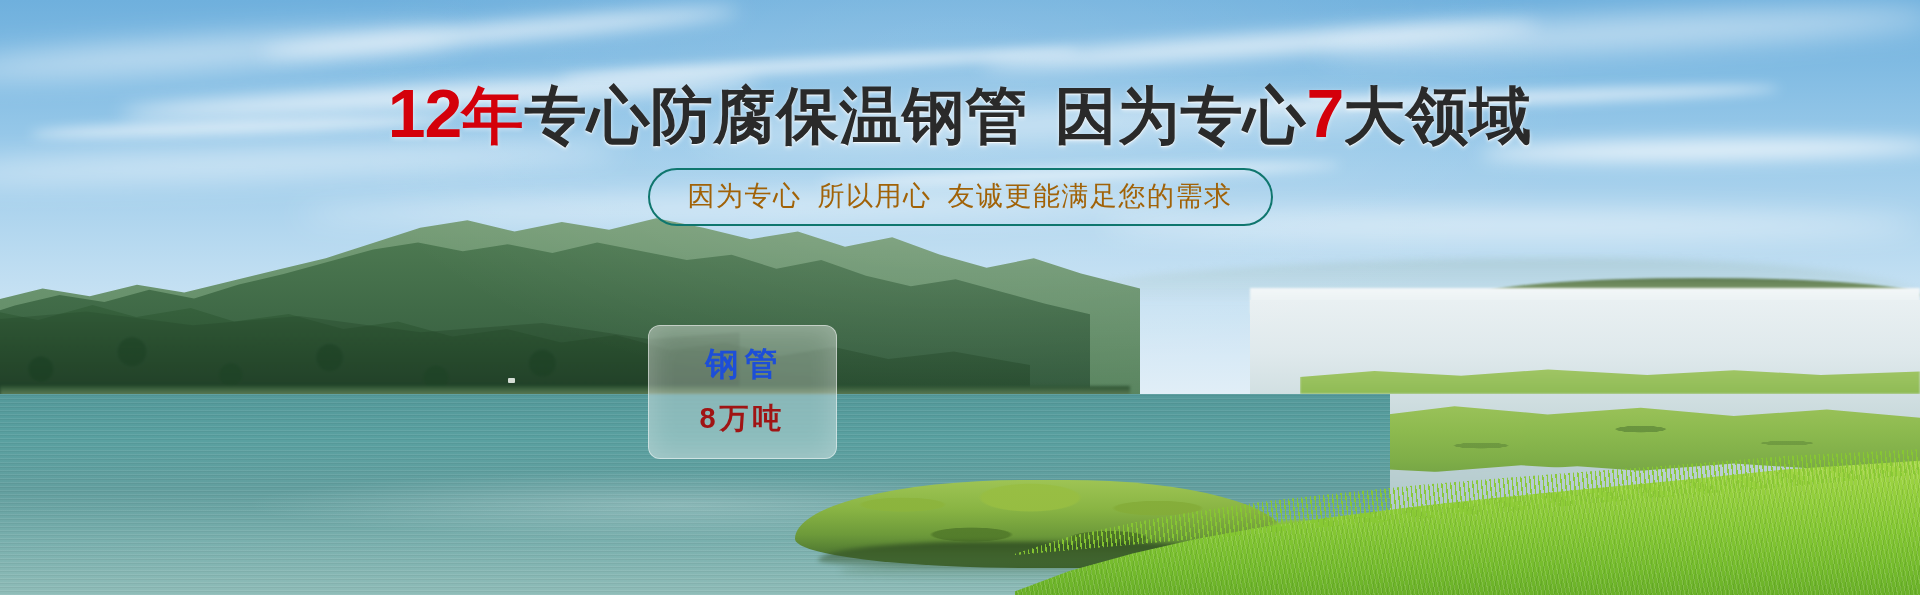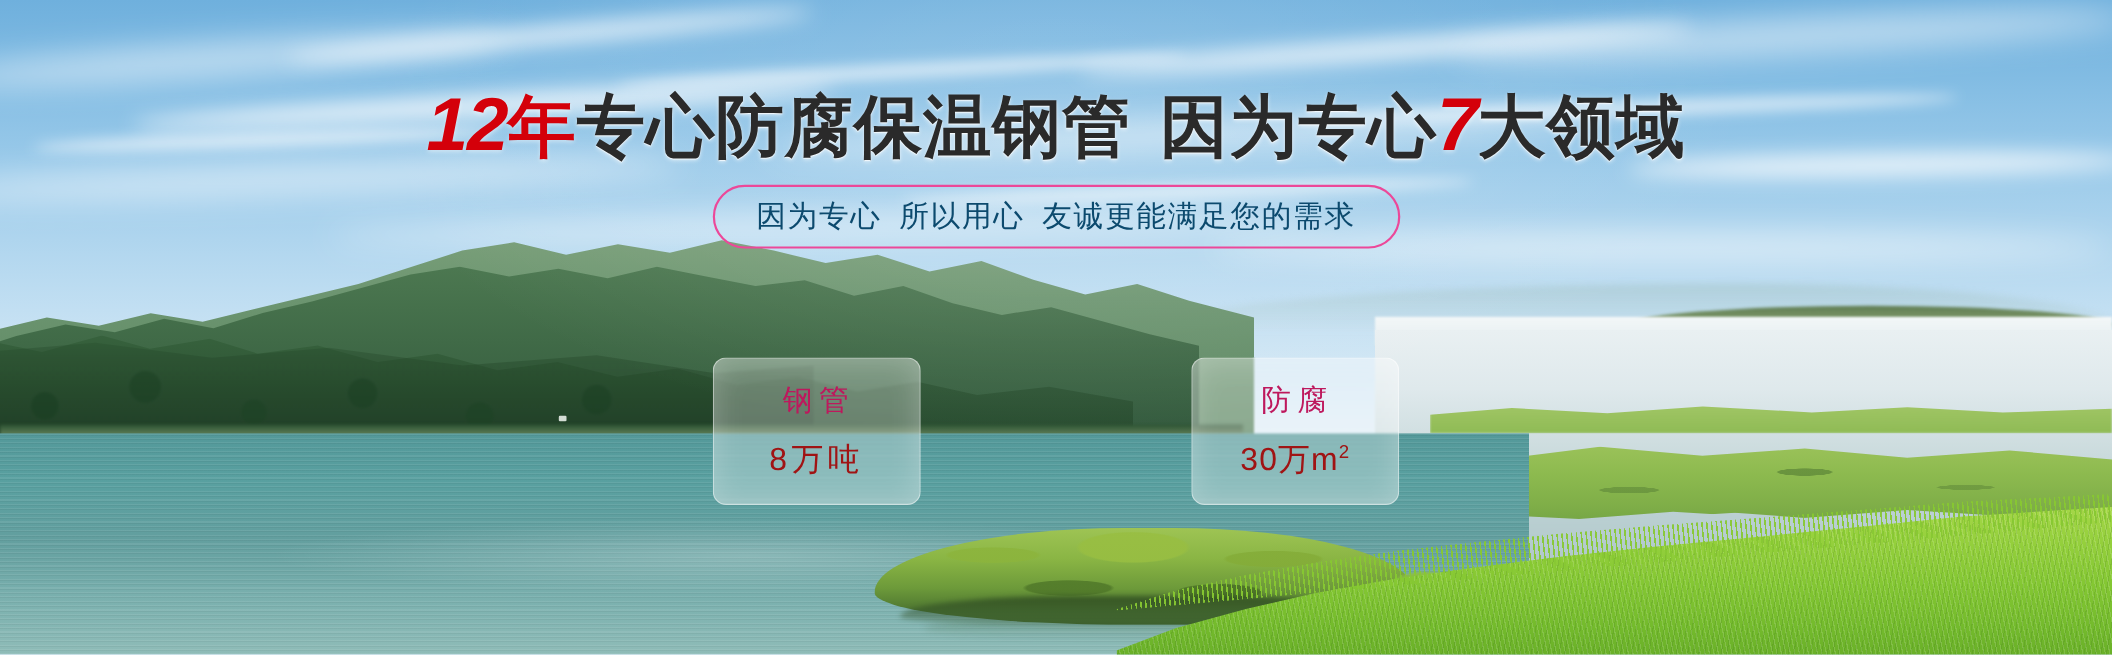--- a/index.html
+++ b/index.html
@@ -216,33 +216,33 @@
     position:absolute;left:0;top:82px;width:1920px;
     text-align:center;
     font-size:62px;line-height:62px;
     font-weight:bold;
     letter-spacing:1px;
     white-space:nowrap;
     color:#2a2a2a;
     text-shadow:0 2px 4px rgba(255,255,255,.55), 0 1px 1px rgba(255,255,255,.8);
   }
   .headline .red{color:#d4000a;text-shadow:0 2px 4px rgba(255,255,255,.45);}
-  .headline .num{font-size:68px;font-style:italic;font-weight:bold;letter-spacing:-1px;}
+  .headline .num{font-size:68px;font-weight:bold;letter-spacing:-1px;}
   .headline .gapspace{display:inline-block;width:26px;}
 
   .subtitle-wrap{
     position:absolute;left:0;top:168px;width:1920px;text-align:center;
   }
   .subtitle{
     display:inline-block;
     padding:11px 38px 13px;
-    border:2px solid #ec4899;
+    border:2px solid #0f766e;
     border-radius:32px;
     font-size:27px;line-height:30px;
-    color:#0c4a6e;
+    color:#a16207;
     letter-spacing:1.5px;
     white-space:nowrap;
     background:transparent;
   }
   .subtitle .sp{display:inline-block;width:16px;}
 
   
   .cards{
     position:absolute;left:648px;top:325px;width:624px;height:132px;
     display:flex;justify-content:space-between;
@@ -253,30 +253,30 @@
     border-radius:12px;
     background:rgba(255,255,255,.30);
     border:1px solid rgba(255,255,255,.55);
     box-shadow:inset 0 0 28px rgba(255,255,255,.25);
     backdrop-filter:blur(1px);
     display:flex;flex-direction:column;
     align-items:center;justify-content:center;
     overflow:hidden;
   }
   .card-title{
-    font-size:27px;line-height:28px;
-    color:#be185d;letter-spacing:6px;
+    font-size:33px;line-height:28px;
+    color:#1d4ed8;letter-spacing:6px;
     margin:0 0 4px 4px;
-    font-weight:400;
+    font-weight:700;
   }
   .card-value{
     font-size:29px;line-height:32px;
     color:#a01414;letter-spacing:1px;
     margin-top:20px;
-    font-weight:400;
+    font-weight:700;
   }
   .card-value .sup{font-size:17px;vertical-align:super;line-height:0;}
   .card-value .tl{letter-spacing:4px;}
 </style>
 </head>
 <body>
 
 <div class="banner">
 
   <div class="layer sky"></div>
@@ -342,22 +342,18 @@
       </div>
     </div>
 
     <div class="cards">
 
       <div class="card">
         <div class="card-title">钢管</div>
         <div class="card-value"><span class="tl">8万吨</span></div>
       </div>
 
-      <div class="card">
-        <div class="card-title">防腐</div>
-        <div class="card-value"><span>30万m</span><span class="sup">2</span></div>
-      </div>
 
 
     </div>
 
   </div>
 </div>
 
 </body></html>

